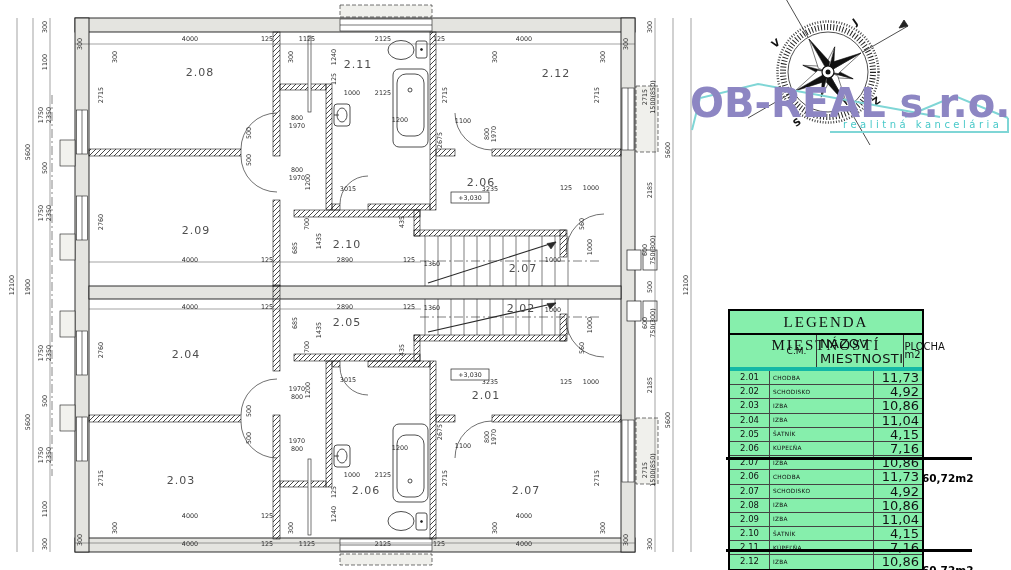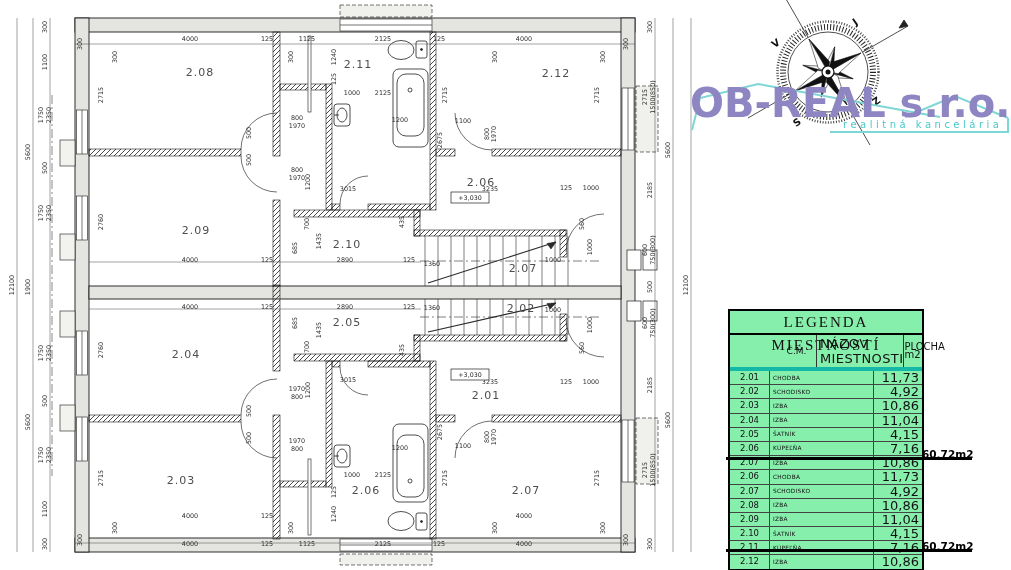--- a/index.html
+++ b/index.html
@@ -23,21 +23,21 @@
   .legend-head>div:last-child{border-right:none;}
   .h-cm{font-size:9px;text-align:center;}
   .h-name{font-size:13px;padding-left:3px;letter-spacing:.4px;}
   .h-area{font-size:10px;line-height:8px;}
   .l-row{display:grid;grid-template-columns:40px 1fr 48px;height:13.2px;border-bottom:1px solid #444;}
   .l-row:last-child{border-bottom:none;}
   .l-cm{font-size:8.5px;text-align:center;line-height:13px;border-right:1px solid #444;}
   .l-name{font-size:5.8px;padding:3.5px 0 0 3px;border-right:1px solid #444;letter-spacing:.3px;overflow:hidden;}
   .l-area{font-size:13px;text-align:right;padding-right:3px;line-height:13px;}
   .bar{position:absolute;left:726px;width:246px;height:3px;background:#000;}
-  .total{position:absolute;left:922px;font-weight:bold;font-size:10.5px;color:#000;white-space:nowrap;}
+  .total{position:absolute;left:922px;font-weight:bold;font-size:10.5px;color:#000;white-space:nowrap;margin-top:24px;}
 </style>
 </head>
 <body>
 
 <div id="canvas">
 
   <svg width="700" height="570" viewBox="0 0 700 570">
     <defs>
       <pattern id="hatch" patternUnits="userSpaceOnUse" width="5" height="5">
         <path d="M0,5 L5,0" stroke="#1a1a1a" stroke-width="0.8"></path>

